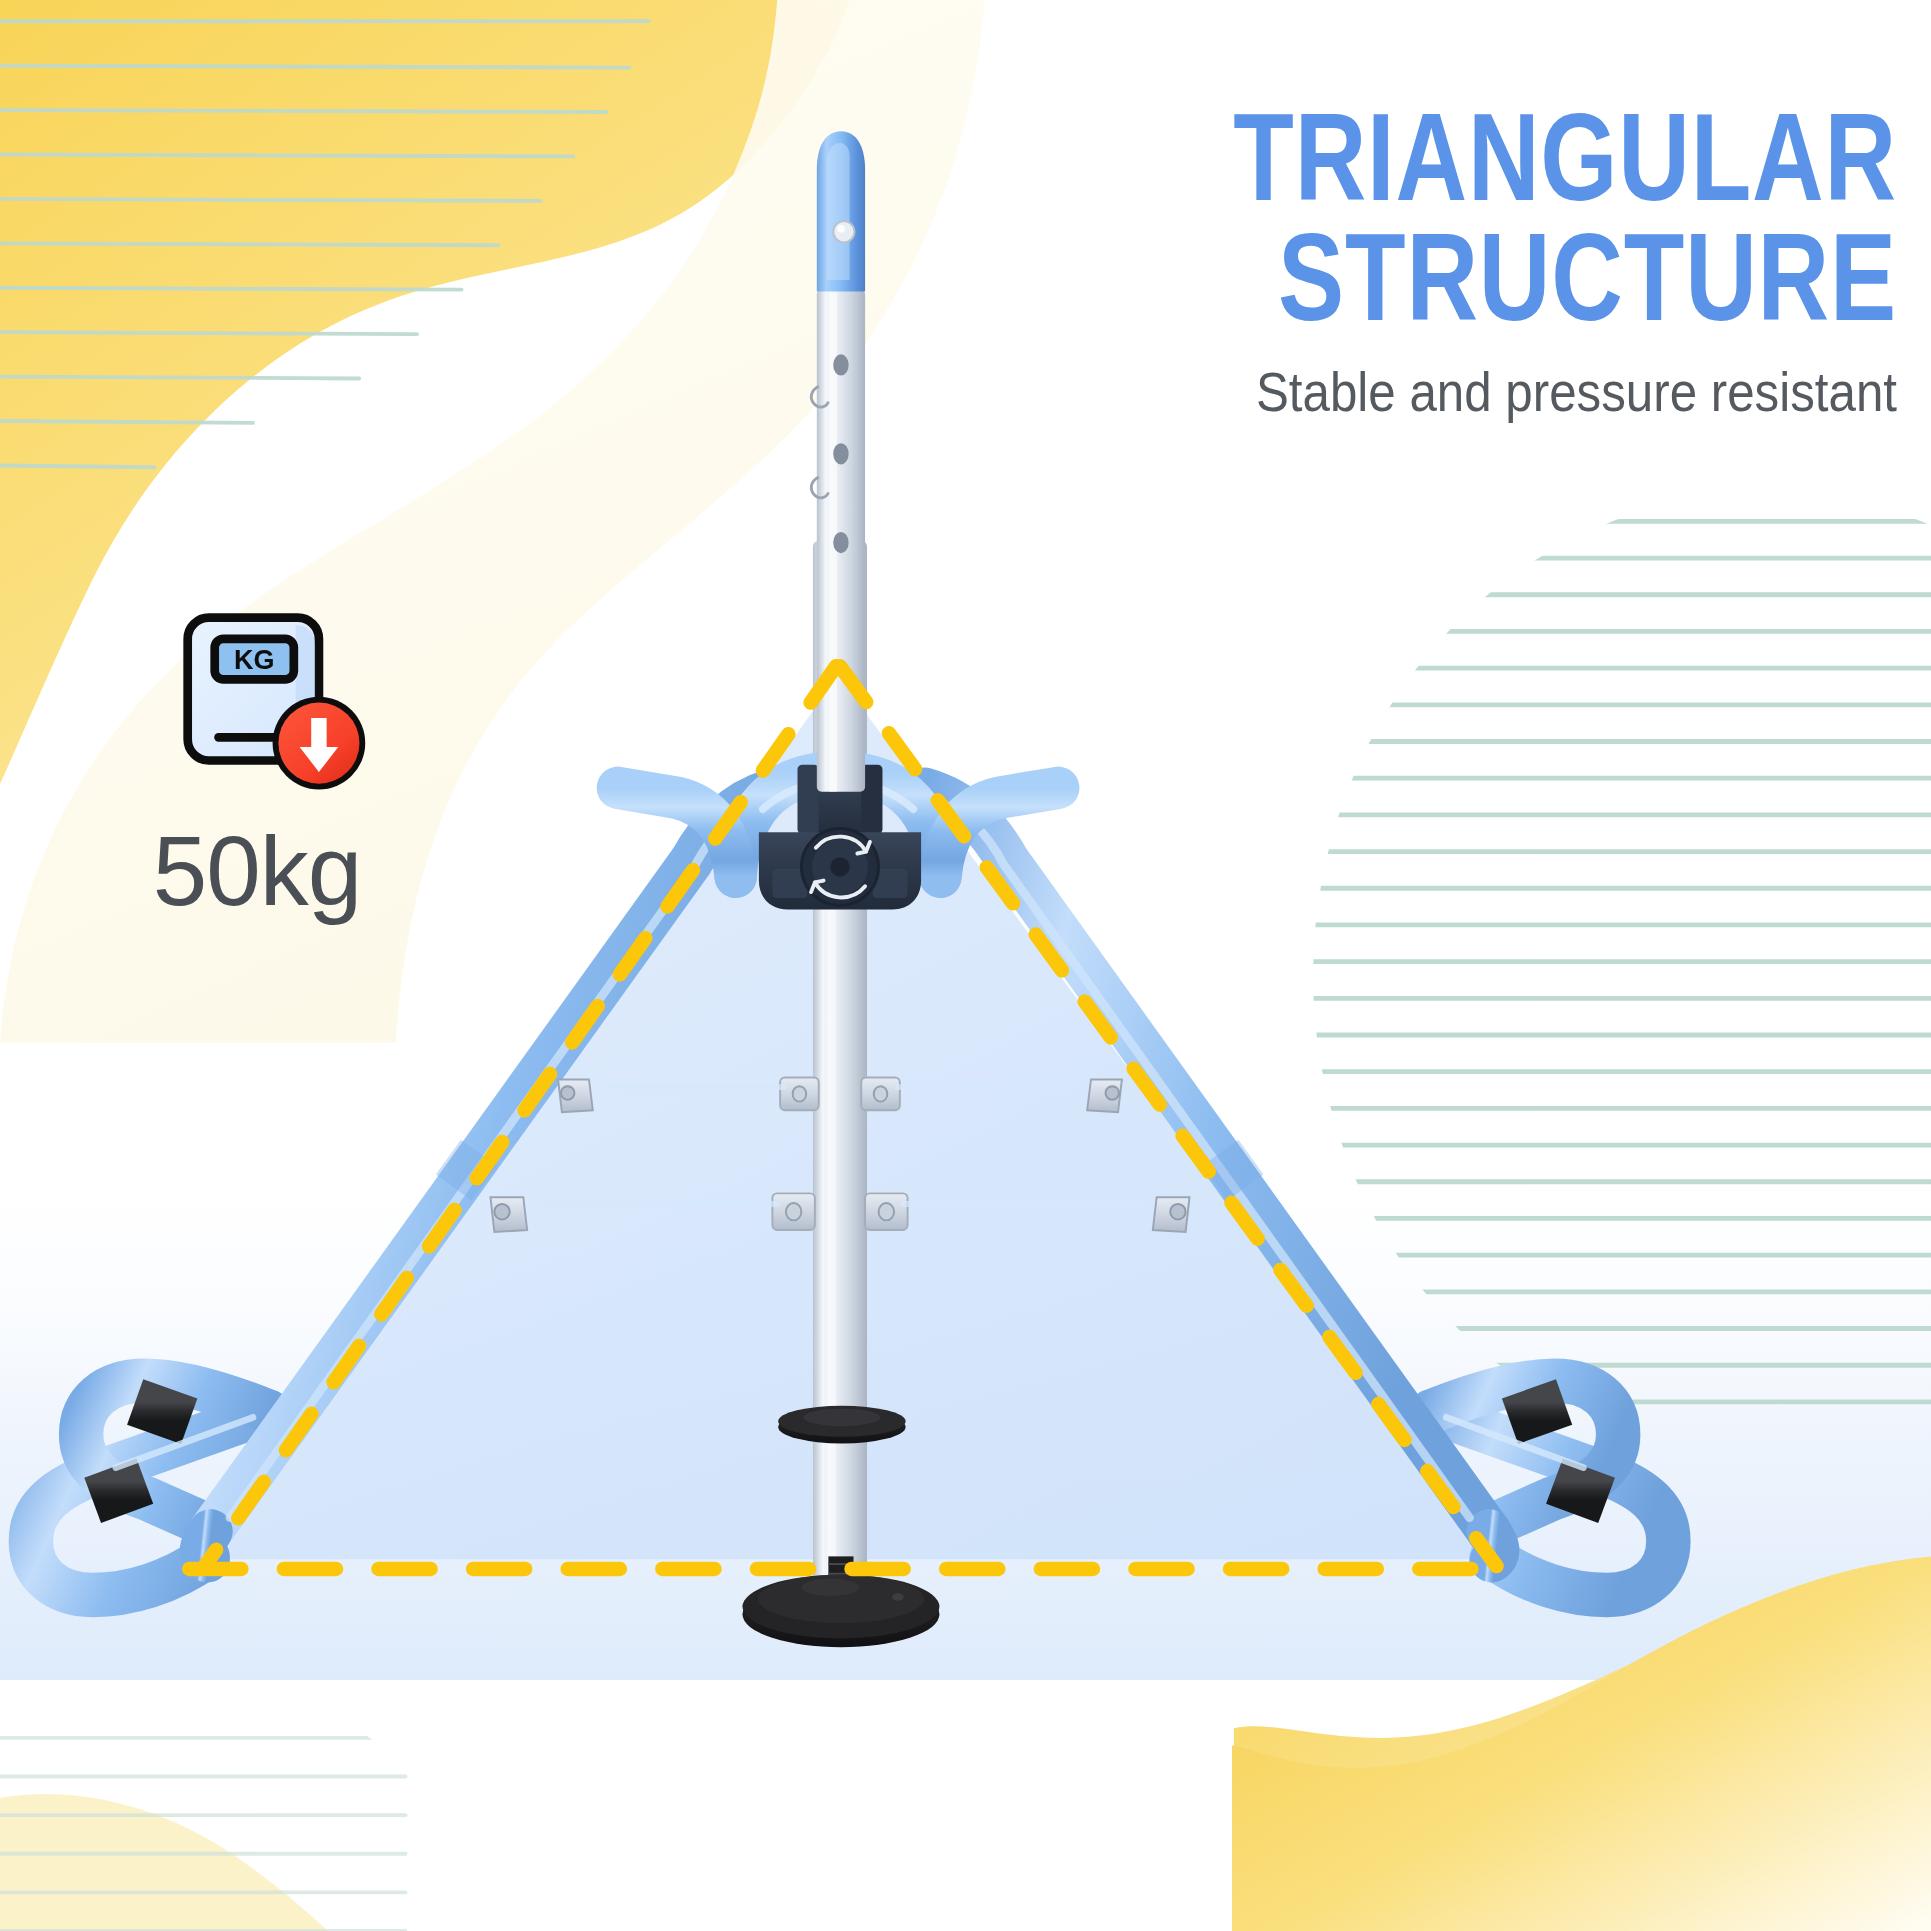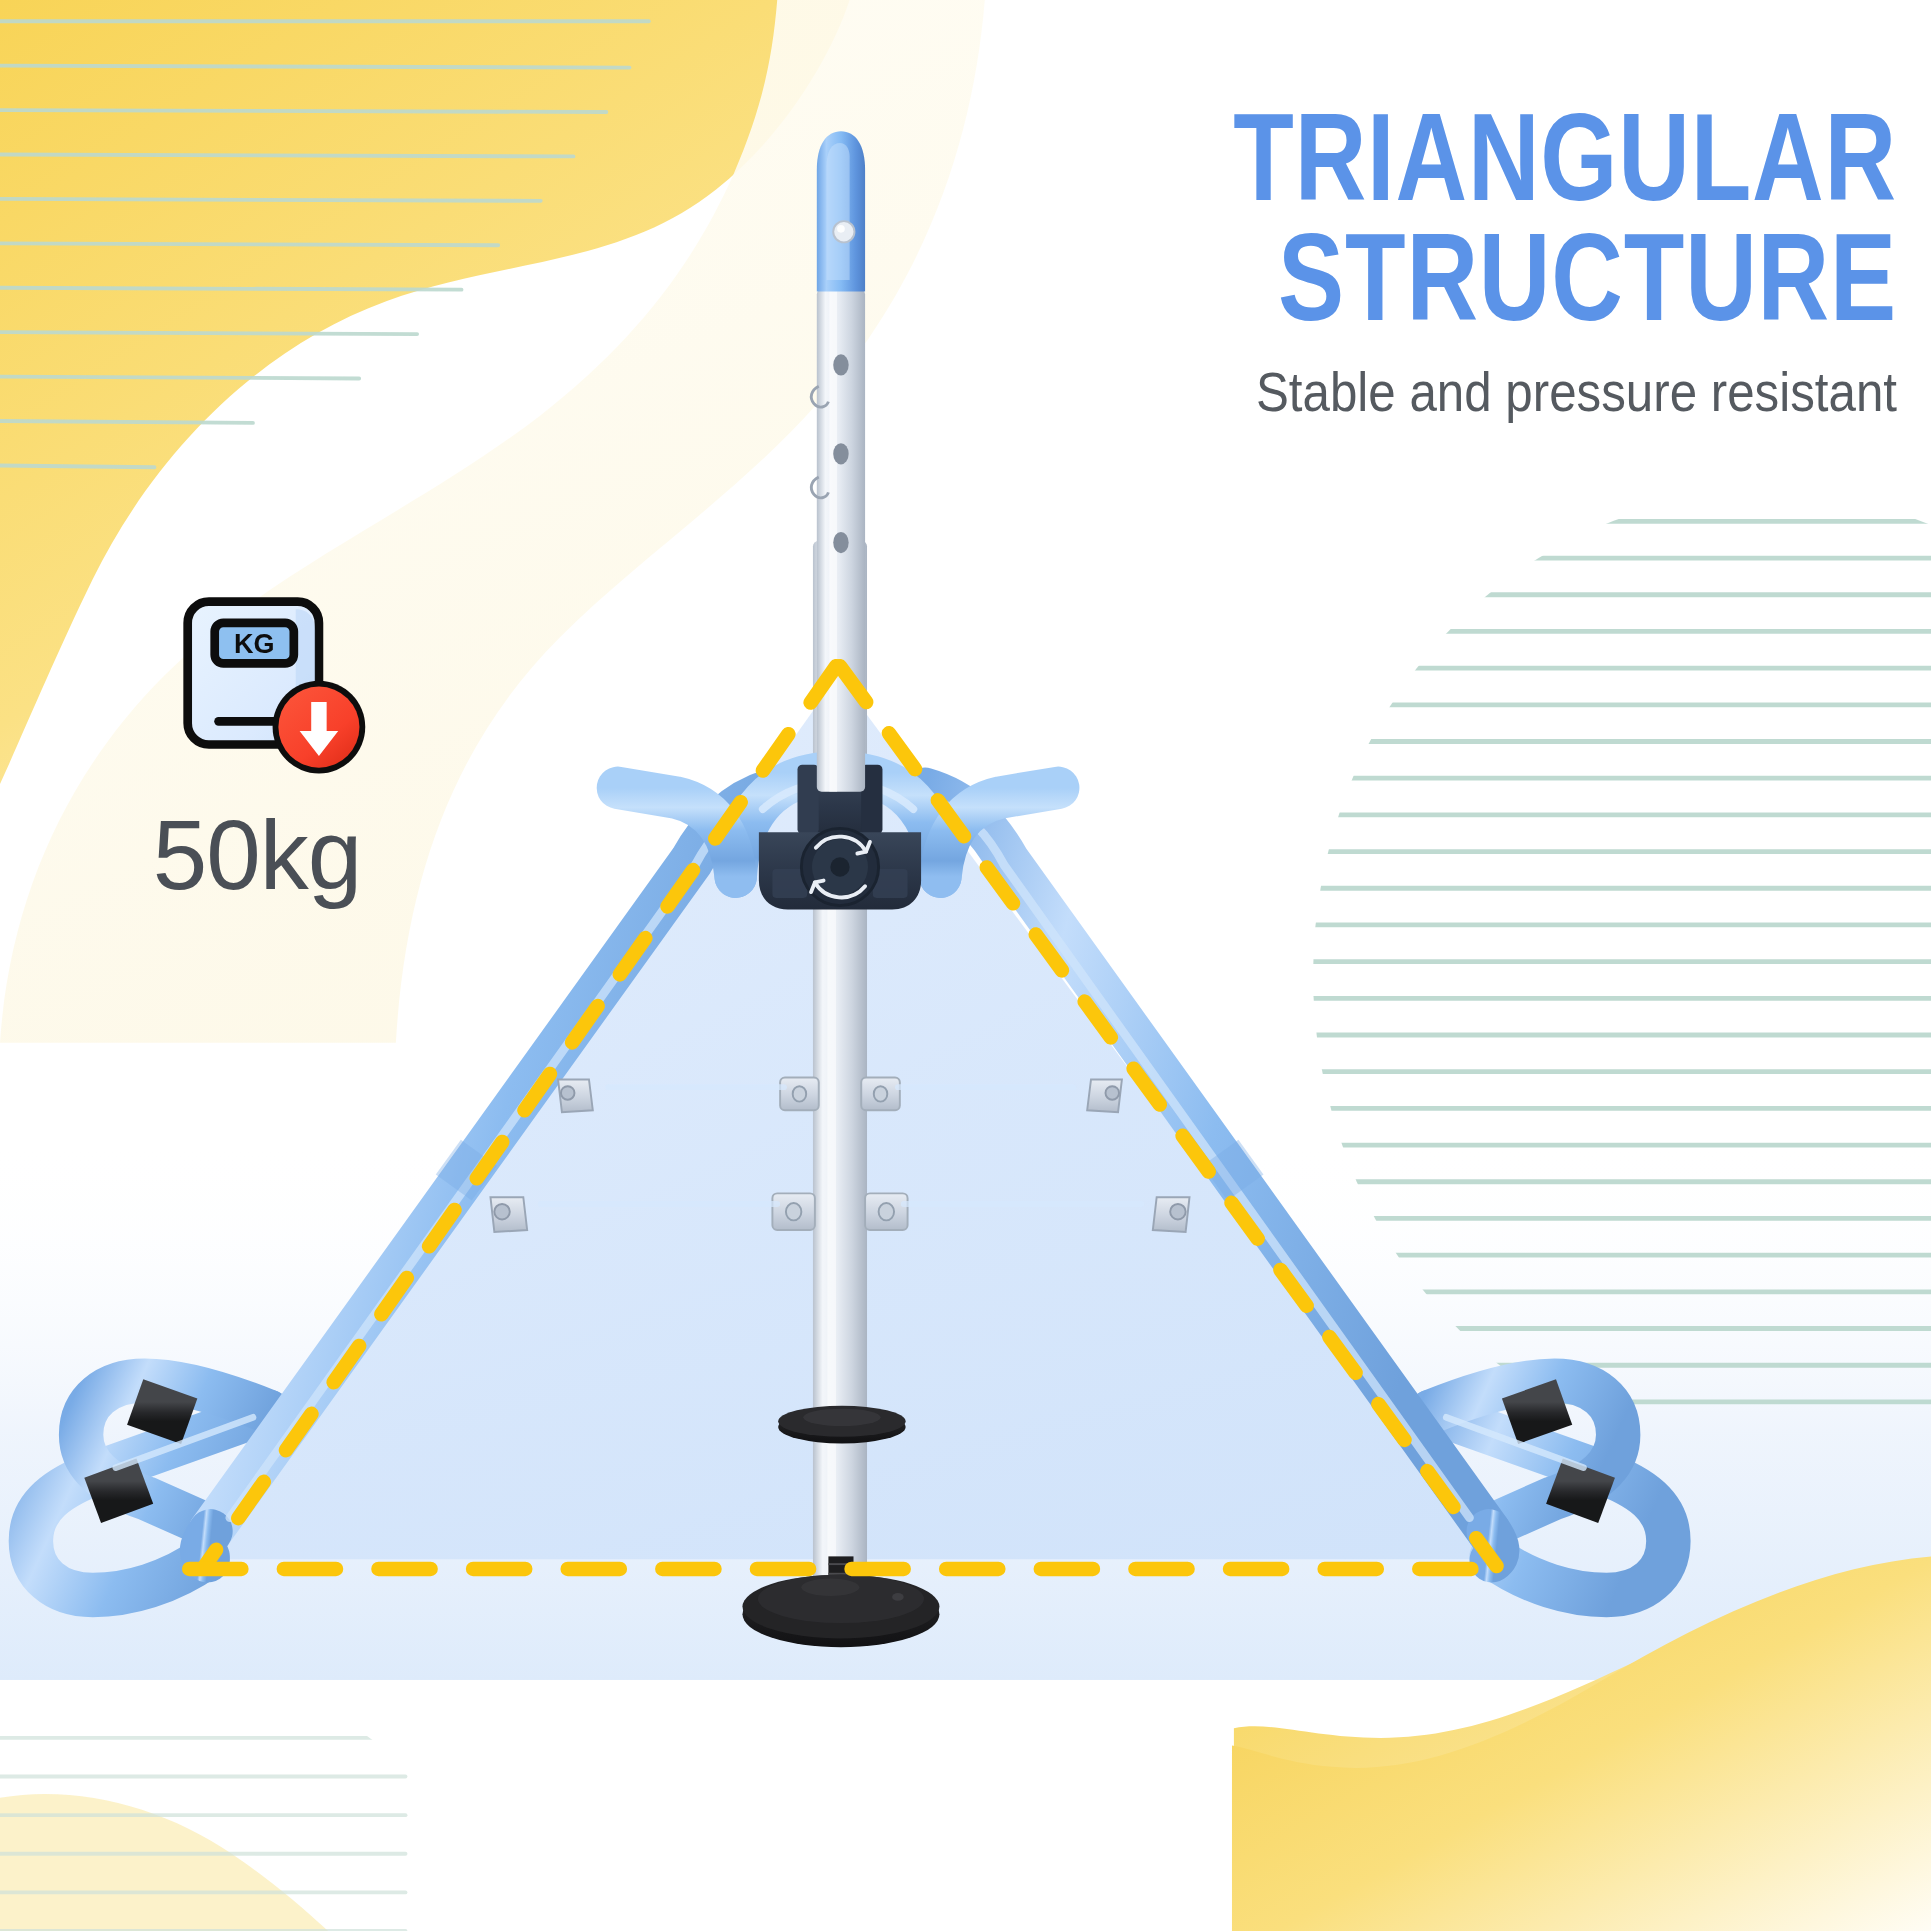--- a/index.html
+++ b/index.html
@@ -41,21 +41,21 @@
     color:#555a60;
     transform:scaleX(0.88);
     transform-origin:right center;
     white-space:nowrap;
     display:block;
   }
 
   
   #capacity {
     position:absolute;
-    left:145px; top:592px;
+    left:145px; top:608px;
     width:319px;
   }
   #capacity-icon { display:block; margin-left:29px; }
   #capacity-label {
     display:block;
     margin-top:13.5px;
     font-family:"Liberation Sans", sans-serif;
     font-weight:400;
     font-size:98px;
     letter-spacing:-1px;

